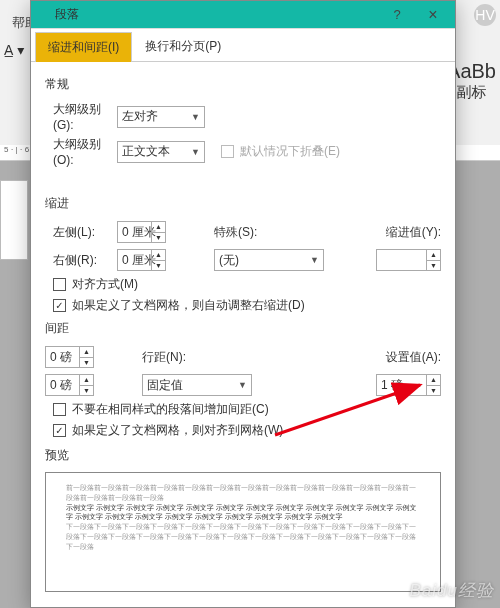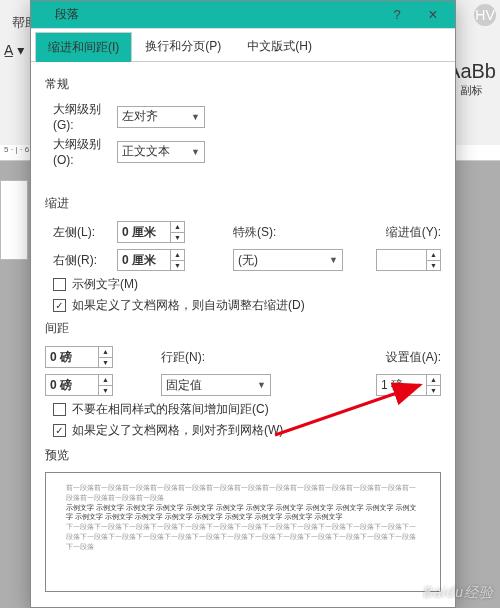--- a/index.html
+++ b/index.html
@@ -11,91 +11,94 @@
 .bg-ruler { position: absolute; top: 145px; left: 0; width: 100%; height: 16px; background: #fff; font-size: 8px; color: #666; padding-left: 4px; border-bottom: 1px solid #ccc; }
 .bg-doc { position: absolute; top: 161px; left: 0; width: 100%; height: 447px; background: #aeaeae; }
 .bg-page { position: absolute; top: 180px; left: 0; width: 28px; height: 80px; background: #fff; border: 1px solid #bbb; }
 .dialog { position: absolute; top: 0; left: 30px; width: 426px; height: 608px; background: #fff; border: 1px solid #888; box-shadow: 0 4px 20px rgba(0,0,0,0.3); display: flex; flex-direction: column; }
 .titlebar { height: 28px; background: #14b8a6; display: flex; align-items: center; padding: 0 4px 0 24px; font-size: 12px; color: #333; border-bottom: 1px solid #ddd; }
 .titlebar .spacer { flex: 1; }
 .title-btn { width: 36px; height: 26px; display: flex; align-items: center; justify-content: center; font-size: 13px; color: #444; }
 .title-btn.close { font-size: 16px; }
 .tabs { display: flex; padding: 2px 4px 0; border-bottom: 1px solid #ccc; font-size: 12px; }
 .tab { padding: 6px 12px; border: 1px solid transparent; border-bottom: none; color: #333; }
-.tab.active { border-color: #ccc; background: #14b8a6; position: relative; top: 1px; }
+.tab.active { border-color: #ccc; background: #eab308; position: relative; top: 1px; }
 .content { flex: 1; padding: 8px 14px; font-size: 12px; color: #333; overflow: hidden; }
 .section-title { margin: 6px 0 8px; }
 .row { display: flex; align-items: center; margin: 4px 0; min-height: 24px; }
 .lbl { width: 72px; padding-left: 8px; }
 .lbl2 { width: 68px; }
 .select, .spinner, .input { border: 1px solid #aaa; height: 22px; font-size: 12px; background: #fff; display: flex; align-items: center; }
 .select { width: 88px; padding: 0 4px; position: relative; }
 .select.wide { width: 110px; }
 .select .dd { margin-left: auto; font-size: 9px; color: #555; }
-.spinner { width: 68px; position: relative; padding: 0 6px 0 4px; font-weight: bold; }
+.spinner { width: 49px; position: relative; padding: 0 6px 0 4px; }
 .spinner .arrows { position: absolute; right: 0; top: 0; width: 14px; height: 100%; border-left: 1px solid #aaa; display: flex; flex-direction: column; }
 .spinner .arrows div { flex: 1; display: flex; align-items: center; justify-content: center; font-size: 7px; color: #333; }
 .spinner .arrows div:first-child { border-bottom: 1px solid #aaa; }
 .input { width: 65px; padding: 0 14px 0 4px; position: relative; }
 .input .arrows { position: absolute; right: 0; top: 0; width: 14px; height: 100%; border-left: 1px solid #aaa; display: flex; flex-direction: column; }
 .input .arrows div { flex: 1; display: flex; align-items: center; justify-content: center; font-size: 7px; }
 .input .arrows div:first-child { border-bottom: 1px solid #aaa; }
 .chk { display: flex; align-items: center; padding-left: 8px; margin: 4px 0; }
 .chk-box { width: 13px; height: 13px; border: 1px solid #555; margin-right: 6px; display: flex; align-items: center; justify-content: center; font-size: 10px; color: #333; }
 .preview { margin-top: 8px; }
 .preview-box { border: 1px solid #888; height: 120px; padding: 10px 20px; font-size: 7px; color: #999; line-height: 1.4; overflow: hidden; }
 .preview-box .dark { color: #333; }
 .arrow-annot { position: absolute; pointer-events: none; }
-.watermark { position: absolute; bottom: 6px; right: 6px; font-size: 14px; color: rgba(255,255,255,0.6); text-shadow: 0 0 3px rgba(0,0,0,0.4); font-style: italic; letter-spacing: 1px; }
+.watermark { position: absolute; bottom: 6px; right: 6px; font-size: 17px; color: rgba(255,255,255,0.6); text-shadow: 0 0 3px rgba(0,0,0,0.4); font-style: italic; letter-spacing: 1px; }
 .avatar { position: absolute; top: 4px; right: 4px; width: 22px; height: 22px; border-radius: 50%; background: #ccc; display: flex; align-items: center; justify-content: center; font-size: 14px; color: #fff; }
 .grow { flex: 1; }
 </style>
 </head>
 <body>
 
 <div class="bg-ribbon"></div>
 <div class="bg-help">帮助</div>
 <div class="bg-tool">A̲ ▾</div>
 <div class="bg-style">
   <div>AaBb</div>
-  <div style="font-size:11px">副标</div>
+  <div style="font-size:15px">副标</div>
 </div>
 <div class="bg-ruler">5 · | · 6</div>
 <div class="bg-doc"></div>
 <div class="bg-page"></div>
 <div class="avatar">HV</div>
 
 <div class="dialog">
   <div class="titlebar">
     <span>段落</span>
     <span class="spacer"></span>
     <div class="title-btn">?</div>
     <div class="title-btn close">×</div>
   </div>
   <div class="tabs">
     <div class="tab active">缩进和间距(I)</div>
     <div class="tab">换行和分页(P)</div>
-    <div class="tab">中文版式(H)</div>
   </div>
   <div class="content">
 
     <div class="section-title">常规</div>
     <div class="row">
       <span class="lbl">大纲级别(G):</span>
       <div class="select">
           <span>左对齐</span>
           <span class="dd">▼</span>
         </div>
     </div>
     <div class="row">
       <span class="lbl">大纲级别(O):</span>
       <div class="select">
           <span>正文文本</span>
           <span class="dd">▼</span>
         </div>
+      <div class="chk" style="padding-left:16px;color:#aaa">
+        <div class="chk-box" style="border-color:#bbb"></div>
+        <span>默认情况下折叠(E)</span>
+      </div>
     </div>
 
     <div class="section-title" style="margin-top:28px">缩进</div>
     <div class="row">
       <span class="lbl">左侧(L):</span>
       <div class="spinner">
           <span>0 厘米</span>
           <div class="arrows">
             <div>▲</div>
             <div>▼</div>
@@ -124,21 +127,21 @@
       <div class="input">
           <span></span>
           <div class="arrows">
             <div>▲</div>
             <div>▼</div>
           </div>
         </div>
     </div>
     <div class="chk">
       <div class="chk-box"></div>
-      <span>示例文字(M)</span>
+      <span>对齐方式(M)</span>
     </div>
     <div class="chk">
       <div class="chk-box">✓</div>
       <span>如果定义了文档网格，则自动调整右缩进(D)</span>
     </div>
 
     <div class="section-title" style="">间距</div>
     <div class="row">
       <div class="spinner">
           <span>0 磅</span>

